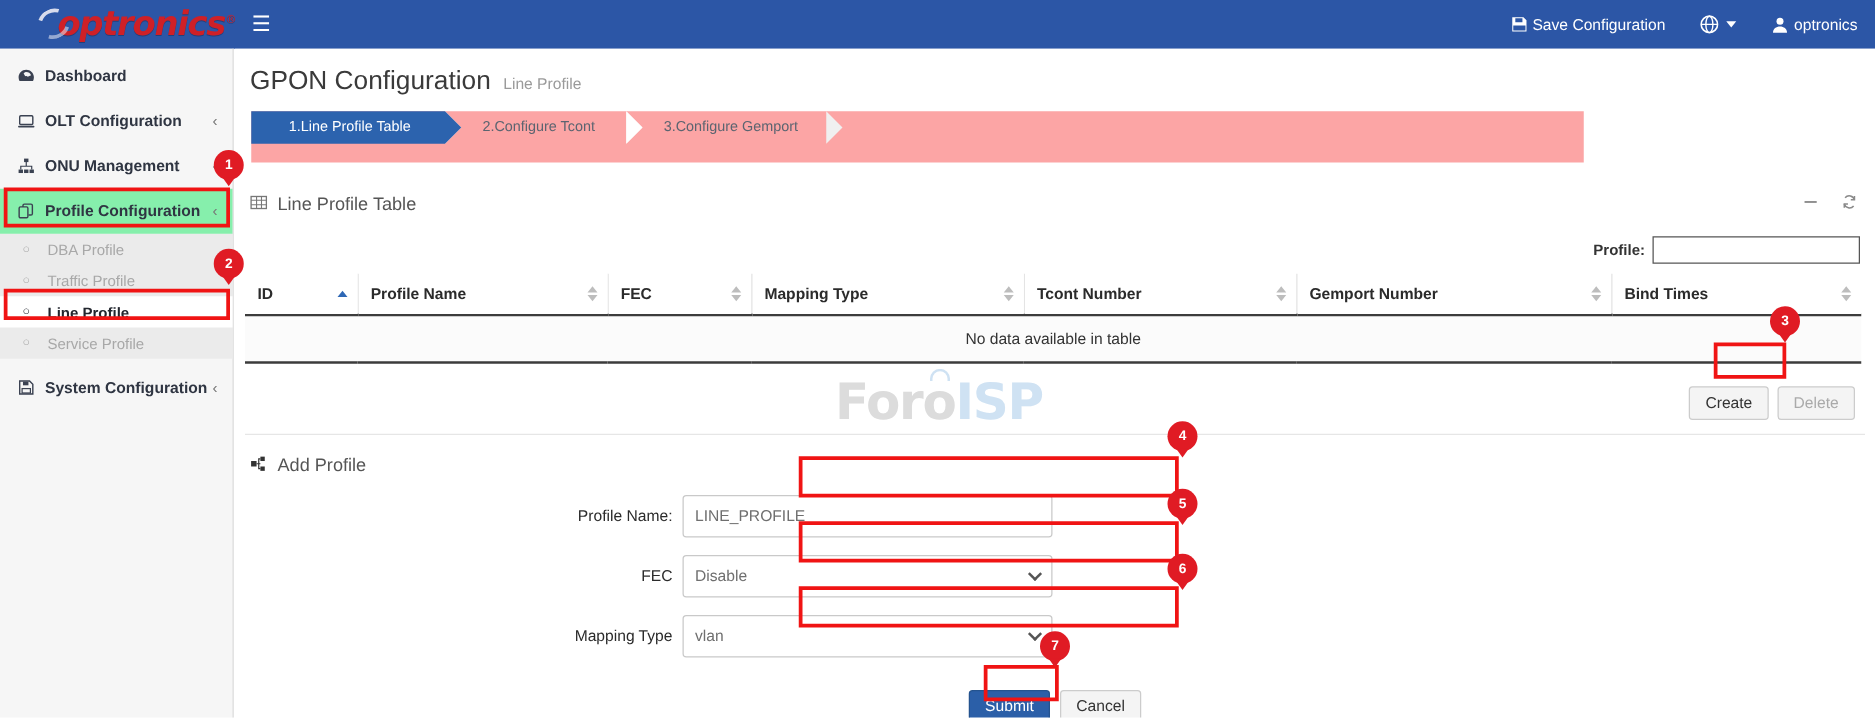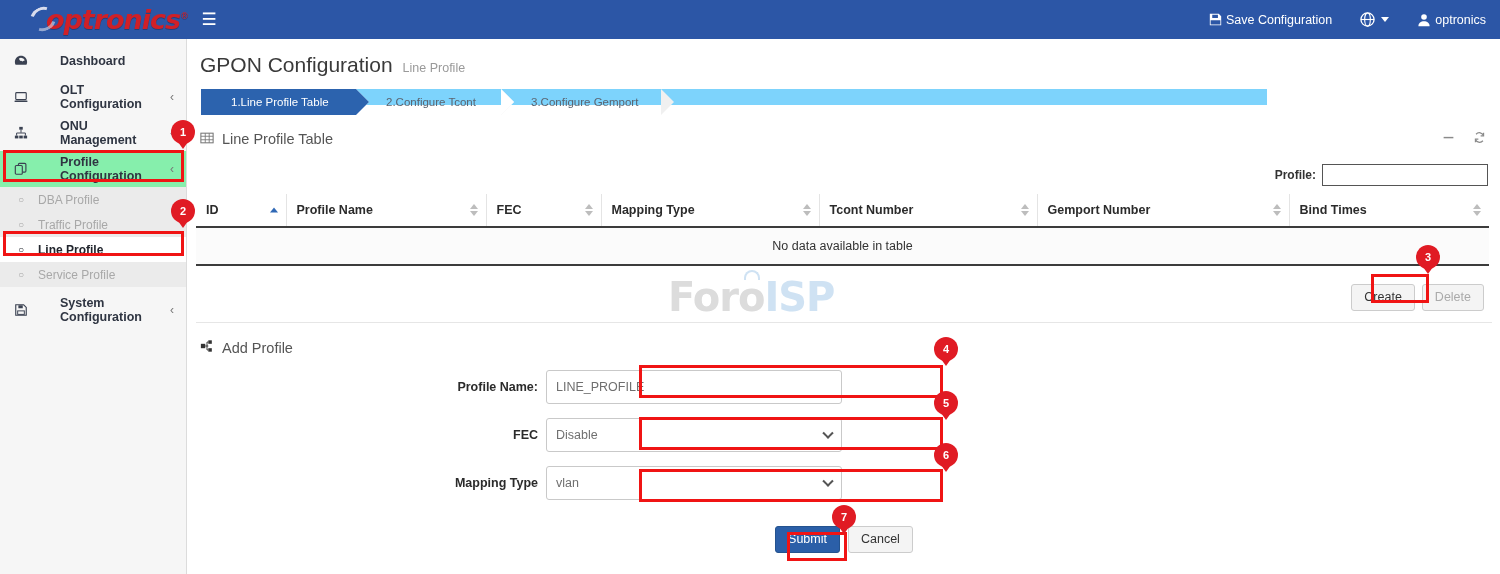--- a/index.html
+++ b/index.html
@@ -73,21 +73,20 @@
     position: absolute; top: 39px; left: 0;
     width: 187px; height: 535px;
     background: #f6f6f6;
     border-right: 1px solid #dcdcdc;
   }
   .nav-item {
     display: flex; align-items: center;
     height: 36px; padding: 0 12px 0 14px;
     font-size: 12.5px; font-weight: bold; color: #2f3542;
     position: relative;
-    gap: 24px;
   }
   .nav-item .ic {
     width: 22px; flex: none; display: flex; align-items: center;
     color: #3b4252;
   }
   .nav-item .lbl { flex: 1; }
   .nav-item .chev {
     font-size: 12px; color: #777; font-weight: normal;
   }
   .sub-wrap { background: #ebebeb; }
@@ -146,23 +145,23 @@
     display: flex; align-items: baseline; gap: 10px;
   }
   #page-title {
     font-size: 21px; color: #3a3a3a; font-weight: normal;
   }
   #page-sub { font-size: 12.5px; color: #9a9a9a; }
 
   
   #wizard {
     margin: 12px 0 0 13px;
-    width: 1066px; height: 16px;
-    position: relative;
-    background: #7dd3fc;
+    width: 1066px; height: 41px;
+    position: relative;
+    background: #fca5a5;
   }
   .step {
     position: absolute; top: 0; height: 26px;
     display: flex; align-items: center;
     font-size: 11.5px; color: #5b6470;
     padding-left: 30px;
   }
   .step.on {
     background: #2c63ae; color: #fff;
   }
@@ -300,21 +299,21 @@
     font-size: 14.5px; color: #555;
     display: flex; align-items: center; gap: 8px;
   }
   .frow {
     display: flex; align-items: center;
     margin-top: 14px;
     position: relative;
   }
   .frow .flabel {
     width: 358px; text-align: right;
-    font-size: 12.5px; font-weight: bold; color: #2b2b2b;
+    font-size: 12.5px; font-weight: normal; color: #2b2b2b;
     padding-right: 8px;
   }
   .fctl {
     width: 296px; height: 28px;
     border: 1px solid #c9c9c9;
     border-radius: 3px;
     background: #fff;
     font-size: 12.5px;
     color: #6f6f6f;
     padding: 16px 9px;

